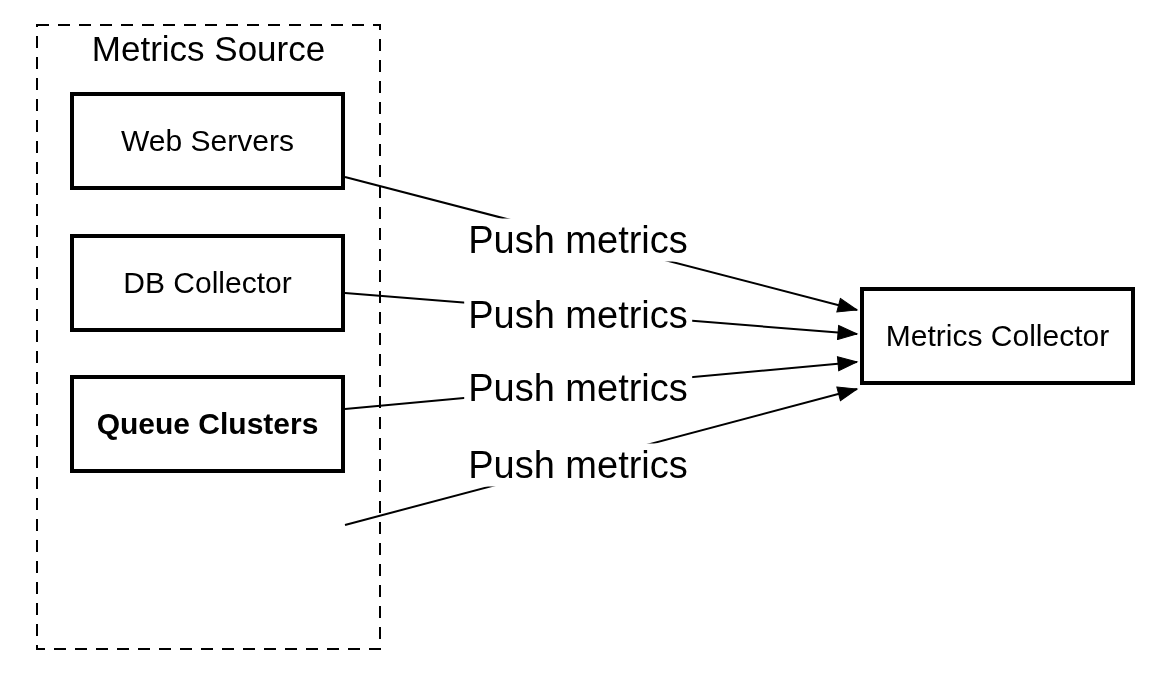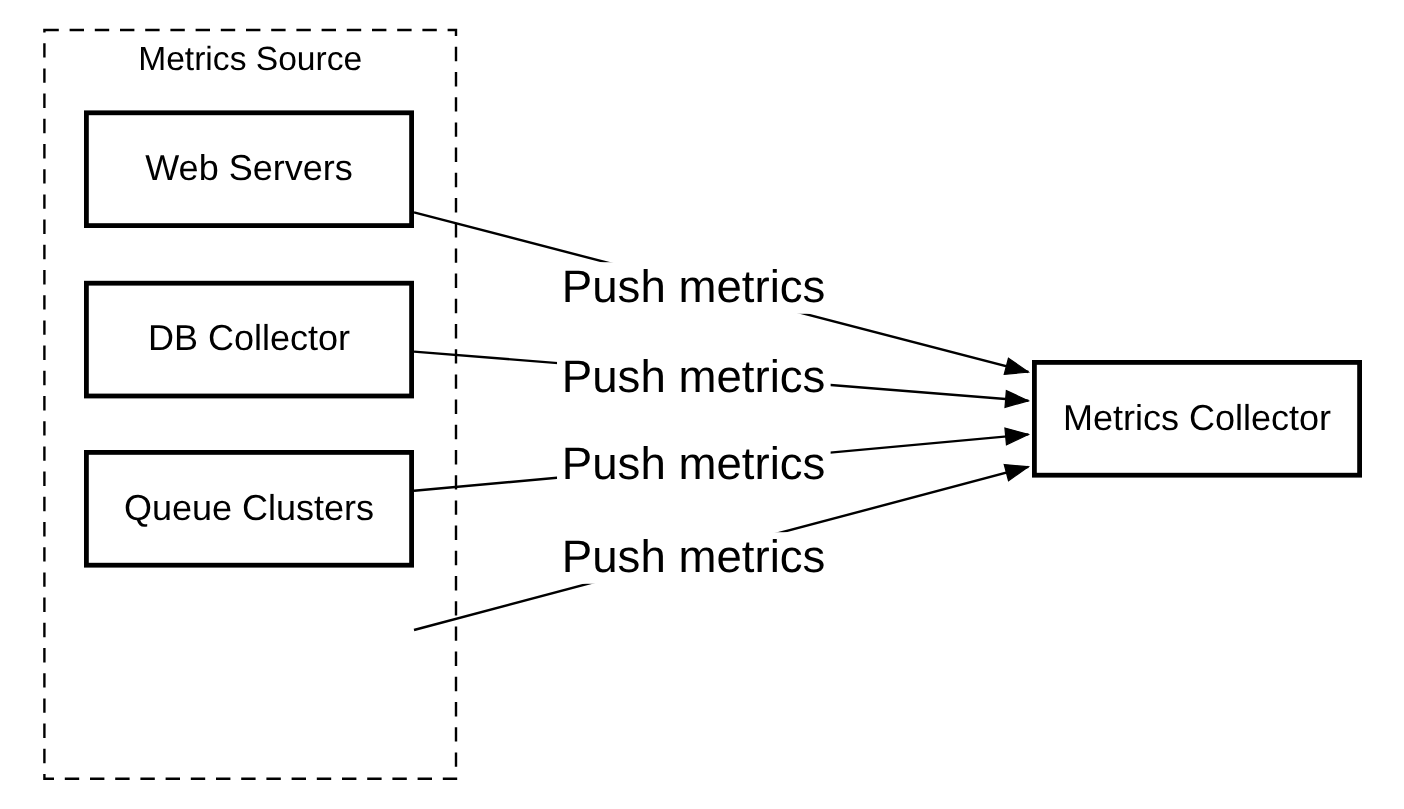--- a/index.html
+++ b/index.html
@@ -21,43 +21,43 @@
     left: 0;
     top: 0;
     z-index: 1;
   }
   .group-title {
     position: absolute;
     left: 37px;
     top: 32px;
     width: 343px;
     text-align: center;
-    font-size: 28px;
+    font-size: 35px;
     line-height: 34px;
     z-index: 2;
   }
   .node {
     position: absolute;
     box-sizing: border-box;
     width: 275px;
     height: 98px;
     background: #ffffff;
     border: 4px solid #000000;
     display: flex;
     align-items: center;
     justify-content: center;
     font-size: 30px;
     text-align: center;
     z-index: 2;
   }
   .node.web      { left: 70px;  top: 92px;  }
   .node.db       { left: 70px;  top: 234px; }
-  .node.queue    { left: 70px;  top: 375px; }
+  .node.queue    { left: 70px;  top: 375px; font-weight: bold; }
   .node.cache    { left: 70px;  top: 515px; }
-  .node.collector{ left: 860px; top: 300px; }
+  .node.collector{ left: 860px; top: 287px; }
   .edge-label {
     position: absolute;
     transform: translate(-50%, -50%);
     background: #ffffff;
     padding: 0 4px;
     font-size: 38px;
     white-space: nowrap;
     z-index: 3;
   }
   .edge-label.e1 { left: 578px; top: 240px; }

